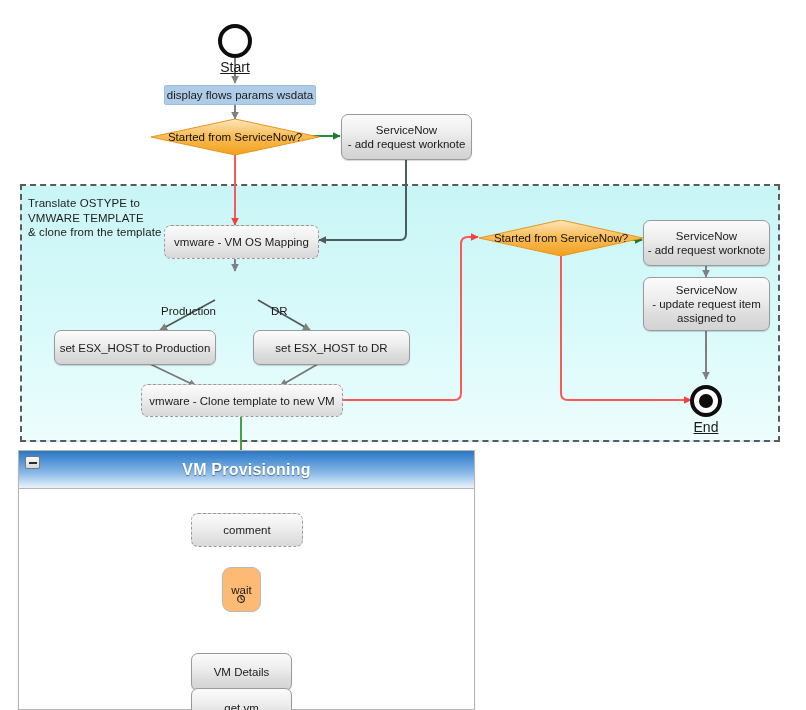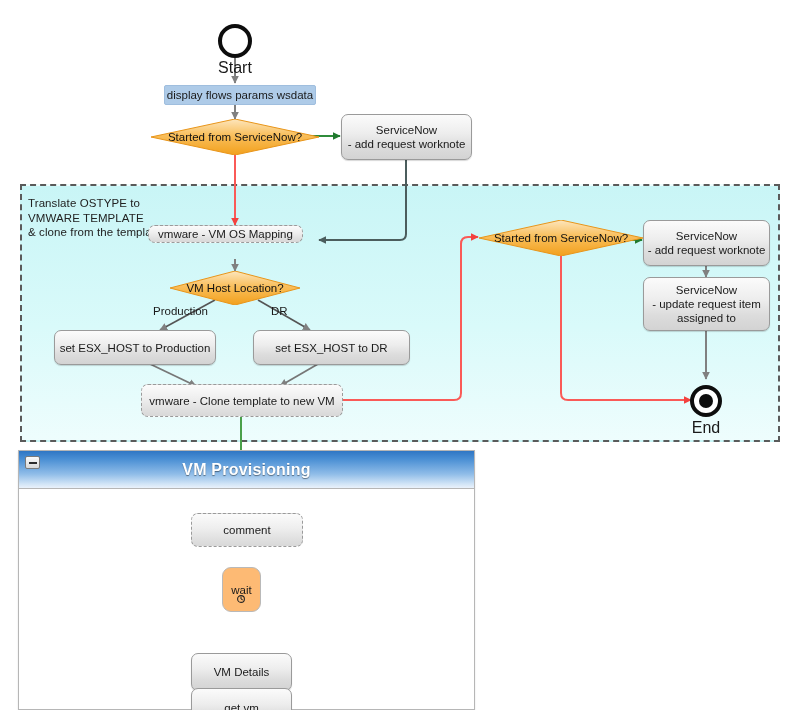--- a/index.html
+++ b/index.html
@@ -111,24 +111,25 @@
     background: #ffffff;
     display: flex; align-items: center; justify-content: center;
   }
   .end-inner {
     width: 58%; height: 58%;
     border-radius: 50%;
     background: #0d0d0d;
   }
   .term-label {
     position: absolute;
-    font-size: 16px;
+    font-size: 14px;
     color: #1a1a1a;
     text-align: center;
     white-space: nowrap;
+    text-decoration: underline;
   }
 
   
   .edge-label {
     position: absolute;
     font-size: 11.5px;
     color: #1a1a1a;
     white-space: nowrap;
   }
 
@@ -270,37 +271,24 @@
         </linearGradient>
       </defs>
       <polygon points="84,0 168,18 84,36 0,18" fill="url(#dg1)" stroke="#e8951a" stroke-width="1"></polygon>
     </svg>
     <span class="diamond-label">Started from ServiceNow?</span>
   </div>
 
   <div class="node act" style="left:341px; top:114px; width:131px; height:46px;">ServiceNow
 - add request worknote</div>
 
-  <div class="node act-dashed" style="left:148px; top:225px; width:155px; height:18px;">vmware - VM OS Mapping</div>
-
-  <div class="diamond-wrap" style="left:170px; top:271px; width:130px; height:34px;">
-    <svg class="diamond-shape" viewBox="0 0 130 34" preserveAspectRatio="none">
-      <defs>
-        <linearGradient id="dg2" x1="0" y1="1" x2="0" y2="0">
-          <stop offset="0%" stop-color="#f2a01c"></stop>
-          <stop offset="55%" stop-color="#f9bf5c"></stop>
-          <stop offset="100%" stop-color="#fde6bd"></stop>
-        </linearGradient>
-      </defs>
-      <polygon points="65,0 130,17 65,34 0,17" fill="url(#dg2)" stroke="#e8951a" stroke-width="1"></polygon>
-    </svg>
-    <span class="diamond-label">VM Host Location?</span>
-  </div>
-
-  <div class="edge-label" style="left:153px; top:305px;">Production</div>
+  <div class="node act-dashed" style="left:164px; top:225px; width:155px; height:34px;">vmware - VM OS Mapping</div>
+
+
+  <div class="edge-label" style="left:161px; top:305px;">Production</div>
   <div class="edge-label" style="left:271px; top:305px;">DR</div>
 
   <div class="node act" style="left:54px; top:330px; width:162px; height:35px;">set ESX_HOST to Production</div>
 
   <div class="node act" style="left:253px; top:330px; width:157px; height:35px;">set ESX_HOST to DR</div>
 
   <div class="node act-dashed" style="left:141px; top:384px; width:202px; height:33px;">vmware - Clone template to new VM</div>
 
   <div class="diamond-wrap" style="left:479px; top:220px; width:164px; height:36px;">
     <svg class="diamond-shape" viewBox="0 0 164 36" preserveAspectRatio="none">

